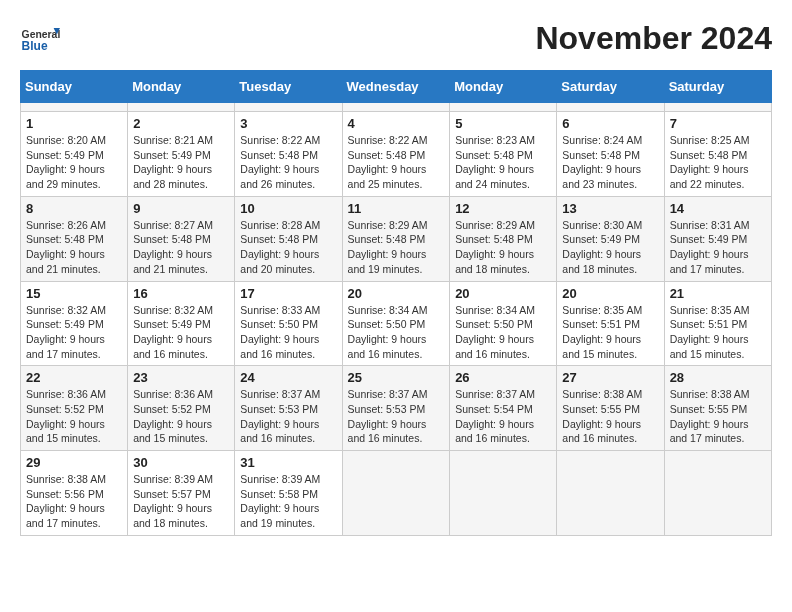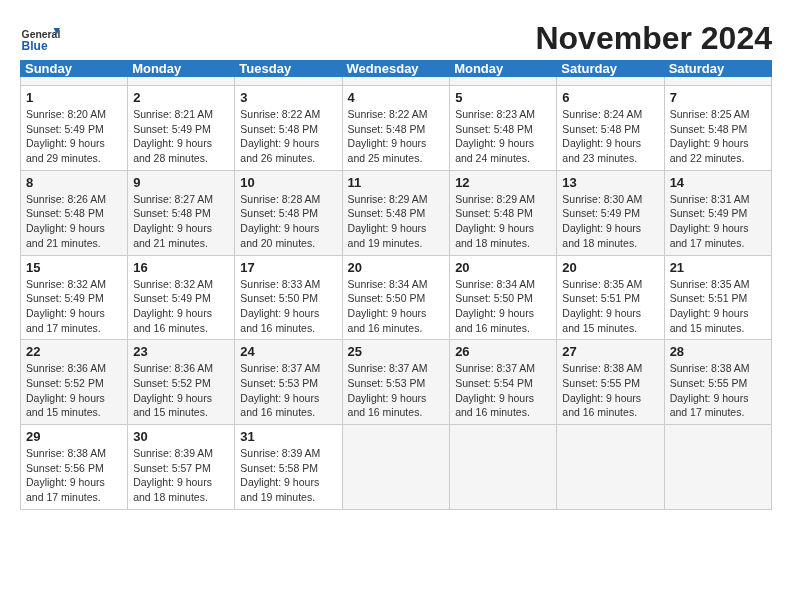--- a/index.html
+++ b/index.html
@@ -7,20 +7,21 @@
       font-family: Arial, sans-serif;
       background: #fff;
       width: 792px;
       min-height: 612px;
       padding: 20px;
     }
     .header {
       display: flex;
       justify-content: space-between;
       align-items: flex-start;
+      margin-bottom: 10px;
     }
     .logo {
       display: flex;
       align-items: center;
       font-size: 18px;
       font-weight: bold;
       color: #1a5fa8;
     }
     .logo-icon {
       width: 40px;
@@ -38,21 +39,21 @@
       color: #444;
     }
     .calendar {
       width: 100%;
       border-collapse: collapse;
       font-size: 11px;
     }
     .calendar thead tr th {
       background-color: #2878c3;
       color: #fff;
-      padding: 0 4px;
+      padding: 8px 4px;
       text-align: left;
       font-size: 13px;
       font-weight: bold;
       border: 1px solid #2878c3;
     }
     .calendar tbody tr td {
       vertical-align: top;
       border: 1px solid #ccc;
       padding: 4px 5px;
       width: 108px;

